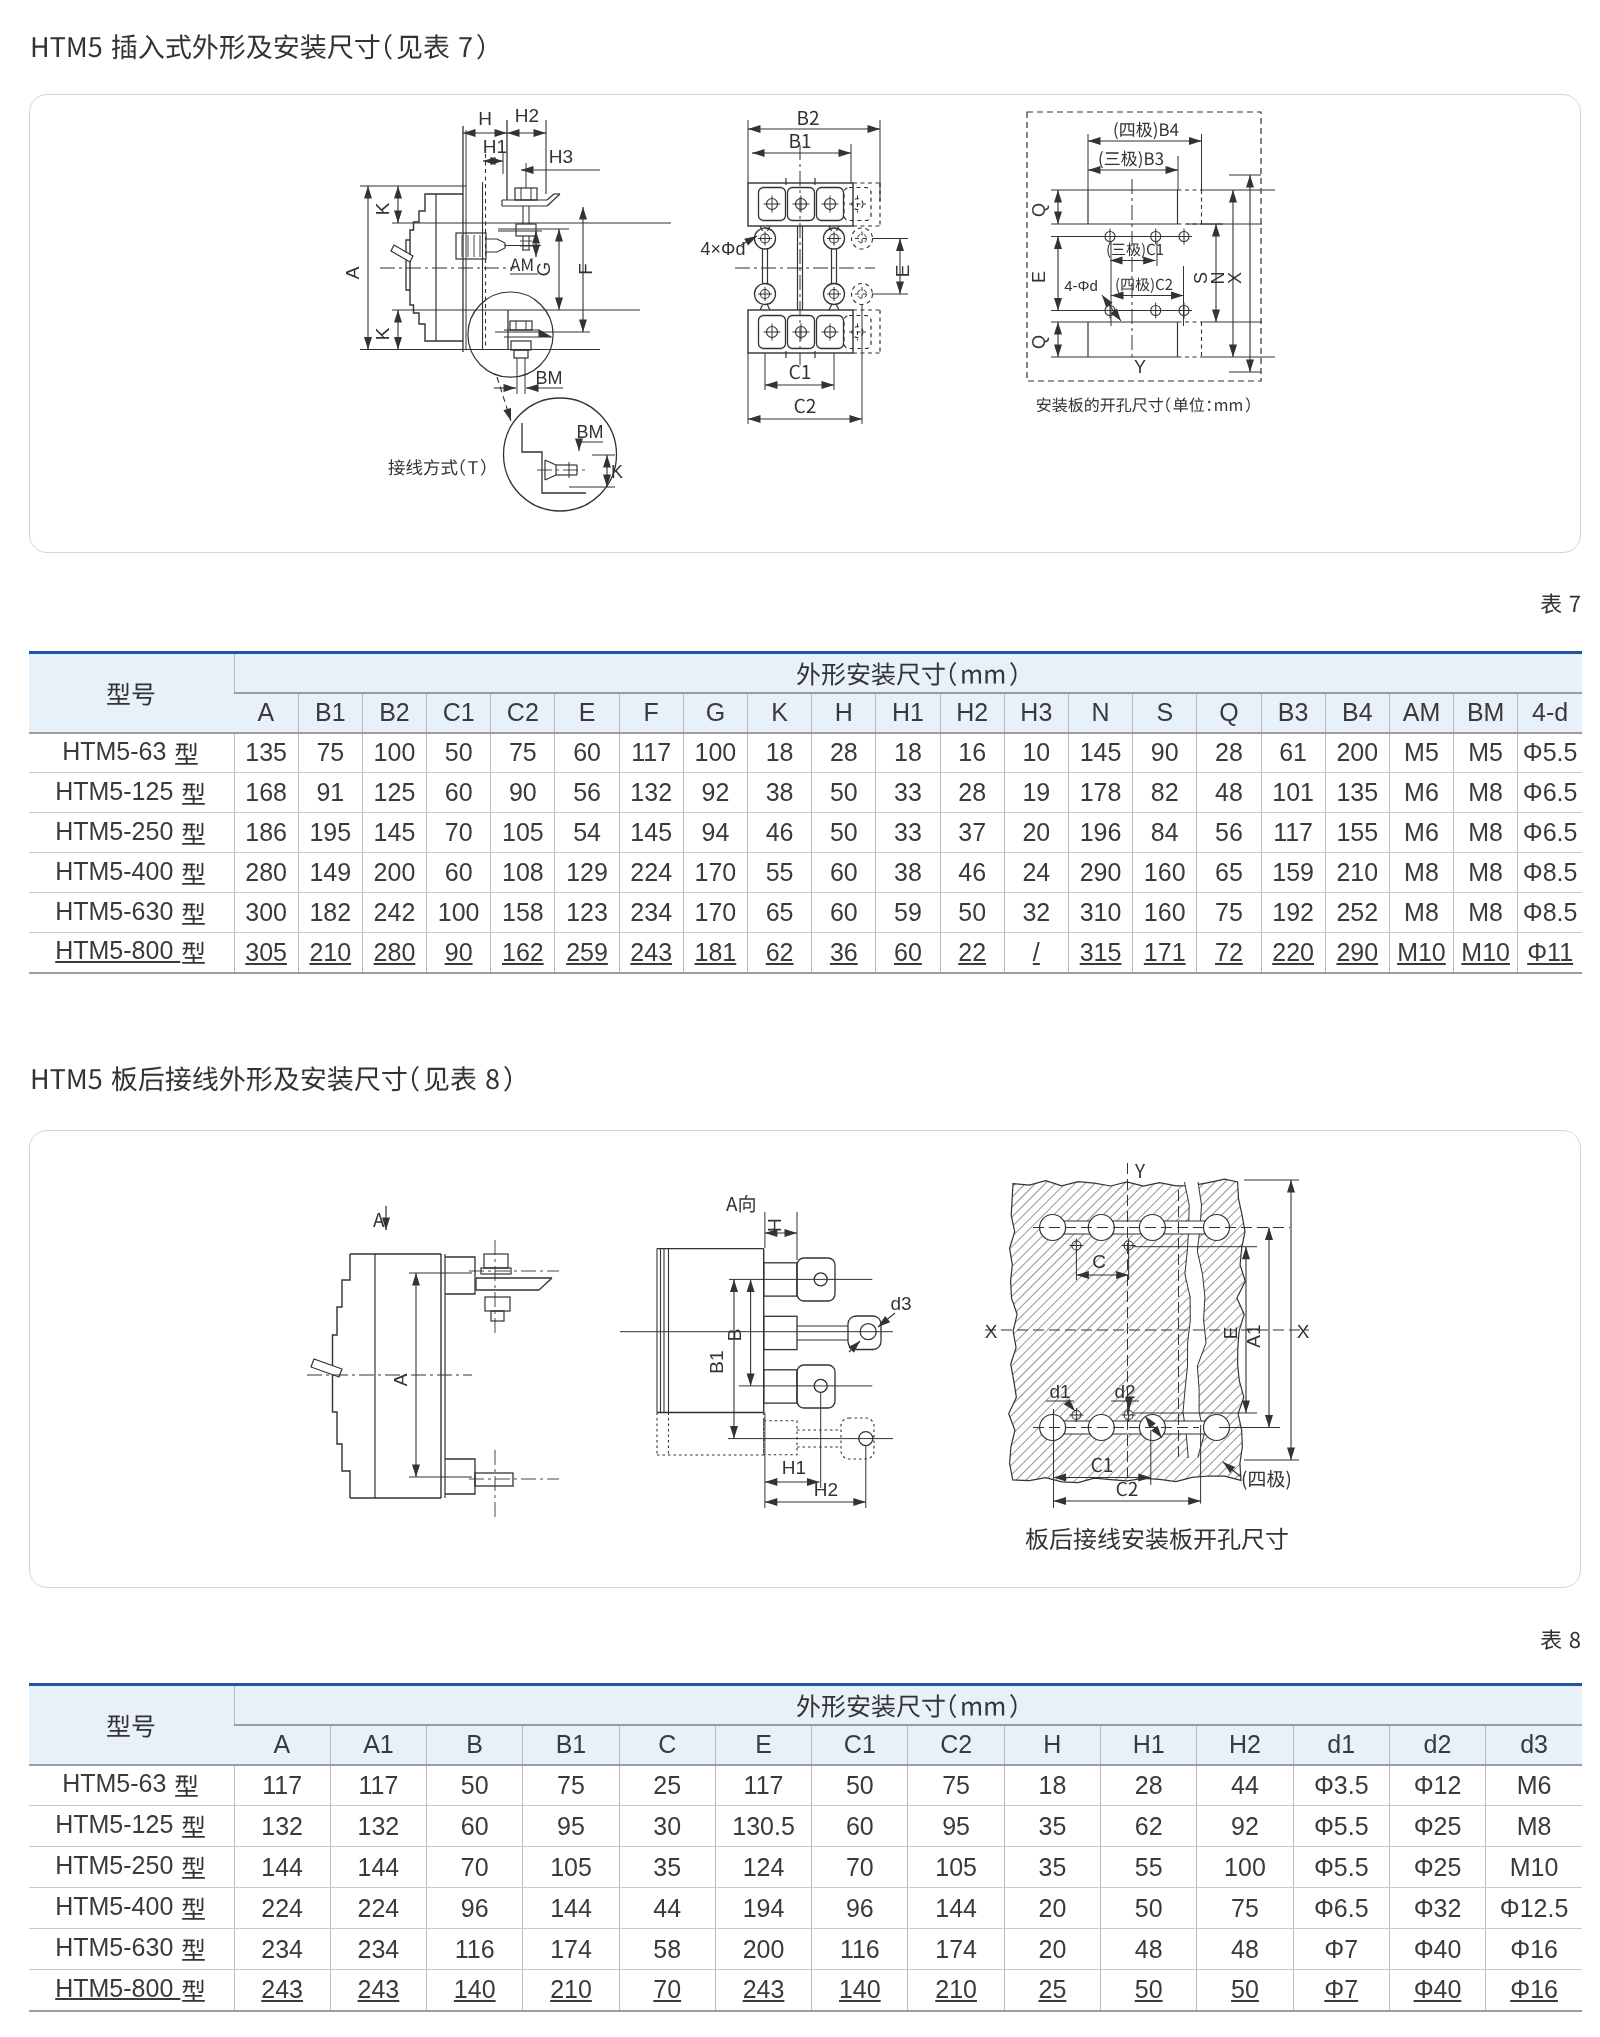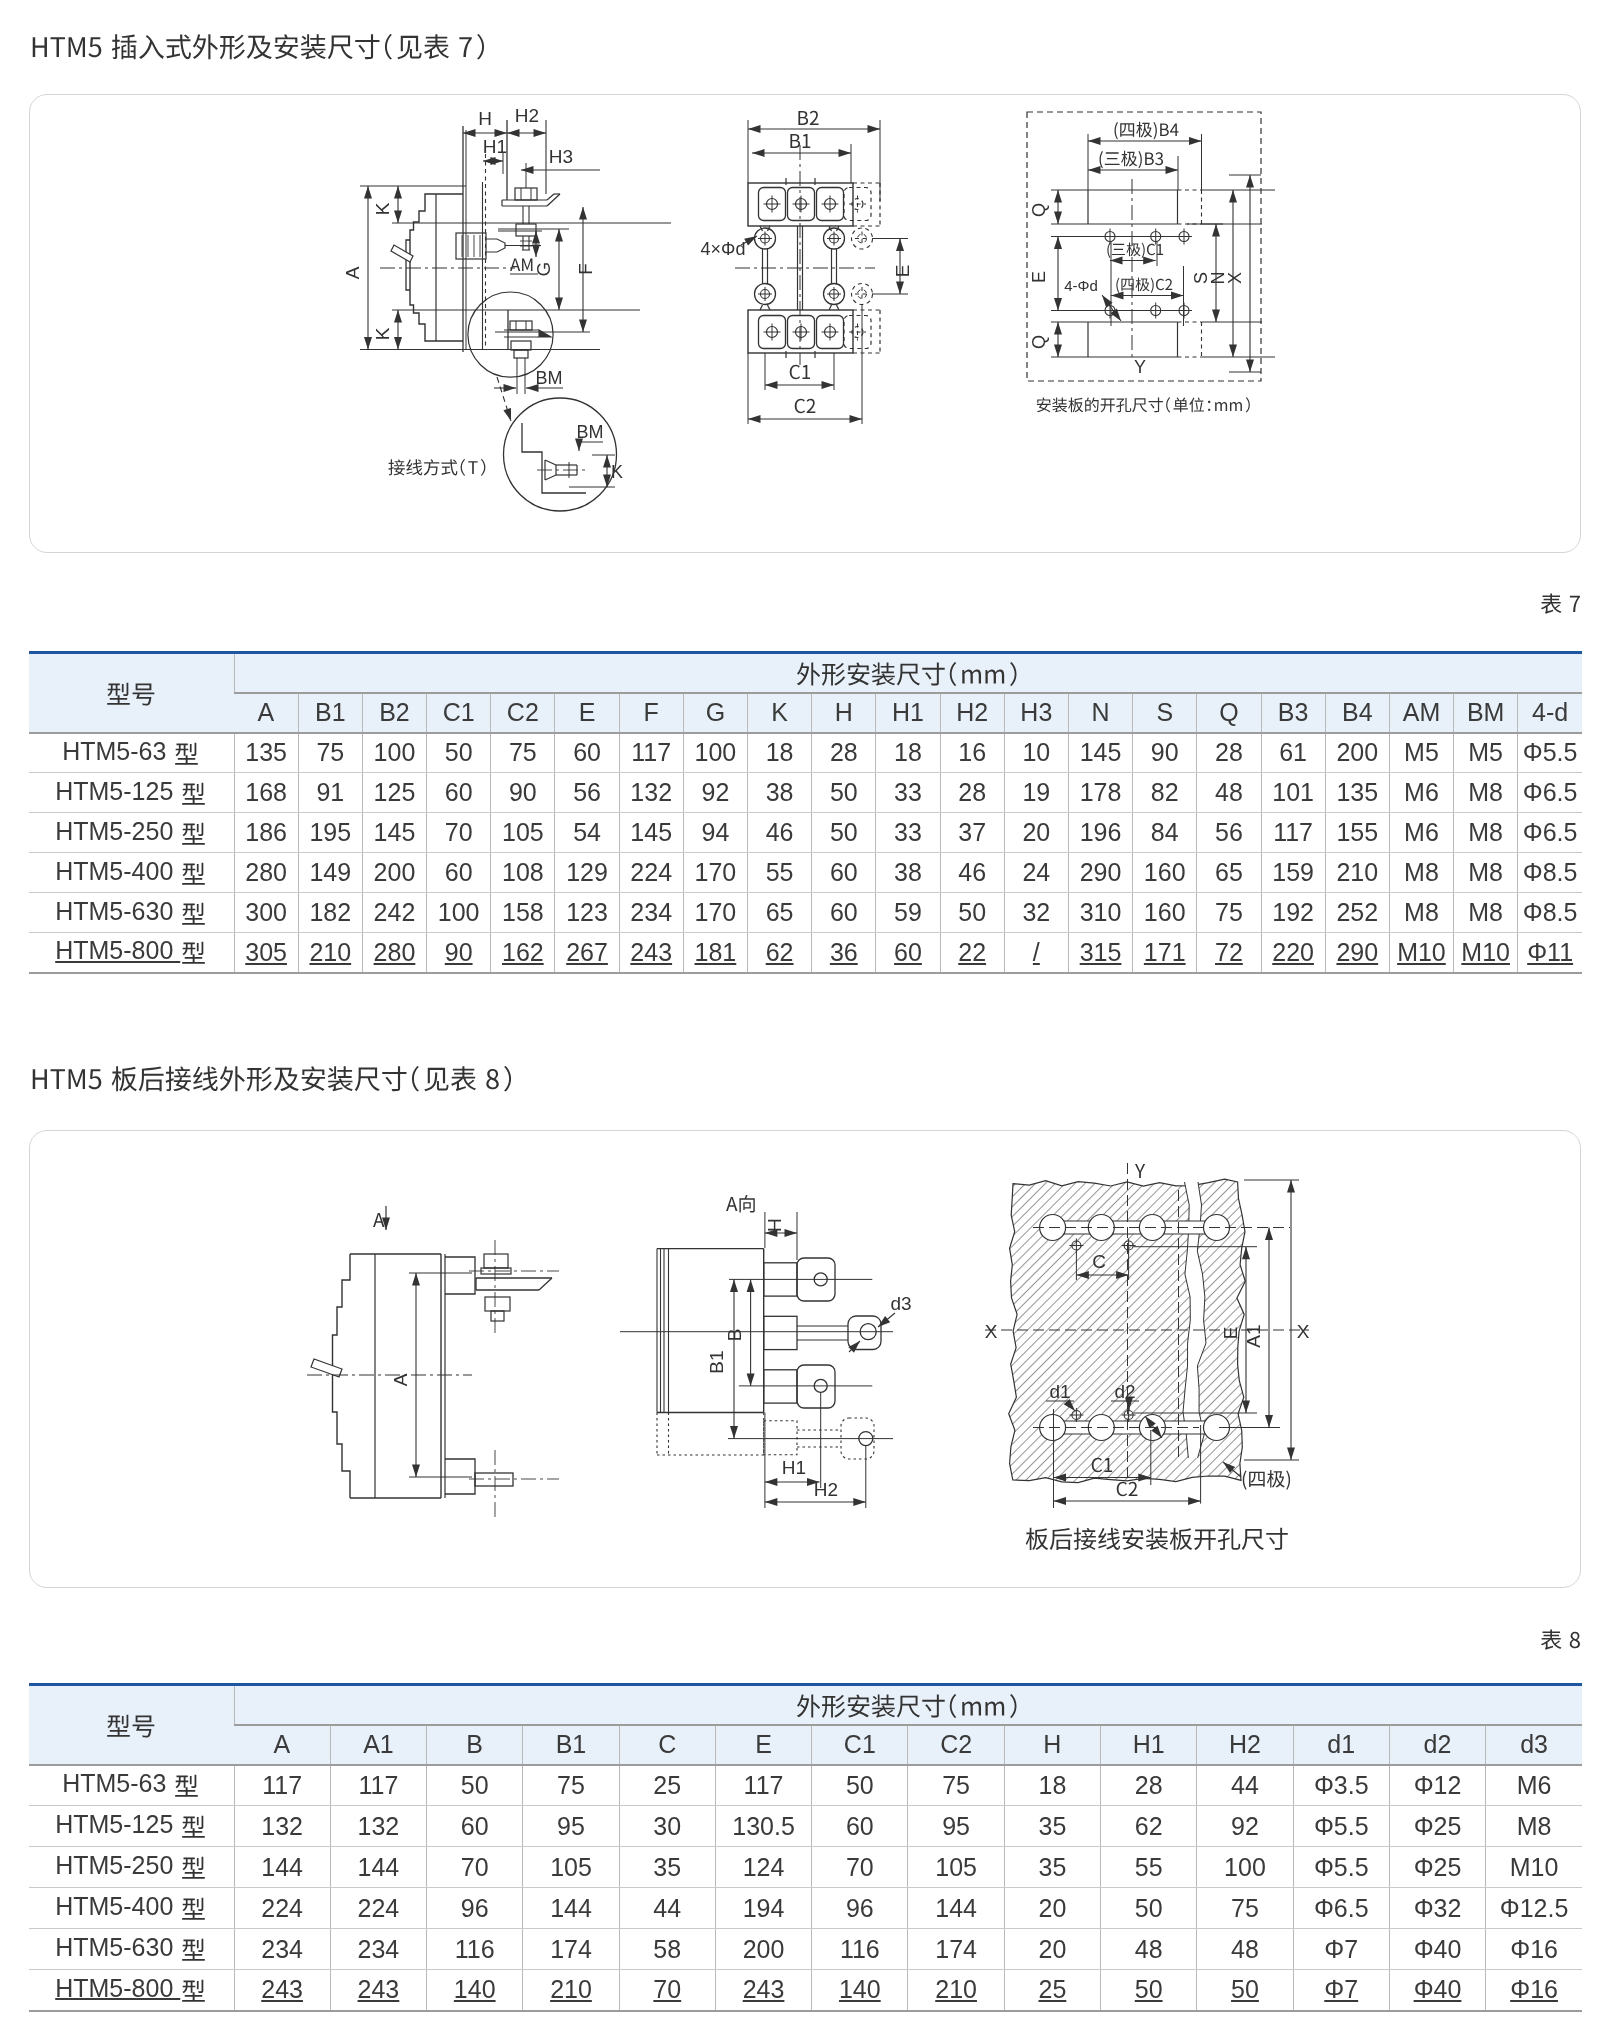--- a/index.html
+++ b/index.html
@@ -875,21 +875,21 @@
         <td class="rl">HTM5-800&nbsp;<svg width="27" height="34" viewBox="0 0 27 34" style="vertical-align:middle">
             <g transform="translate(0,27.50) scale(0.02500,-0.02500)">
               <use href="#g35" x="40.0"></use>
             </g>
           </svg></td>
         <td>305</td>
         <td>210</td>
         <td>280</td>
         <td>90</td>
         <td>162</td>
-        <td>267</td>
+        <td>259</td>
         <td>243</td>
         <td>181</td>
         <td>62</td>
         <td>36</td>
         <td>60</td>
         <td>22</td>
         <td>/</td>
         <td>315</td>
         <td>171</td>
         <td>72</td>

